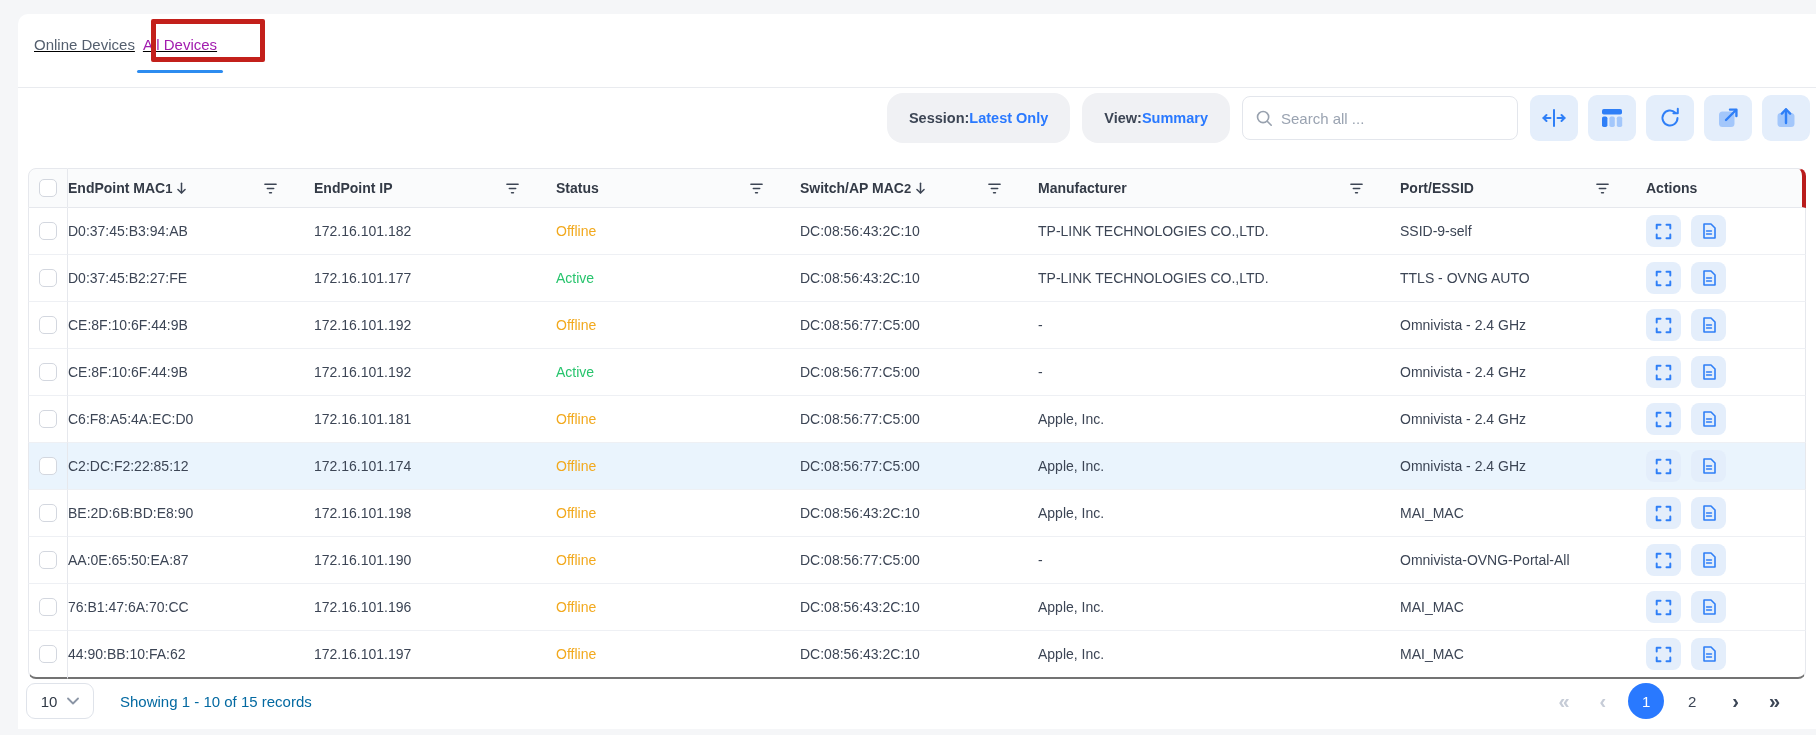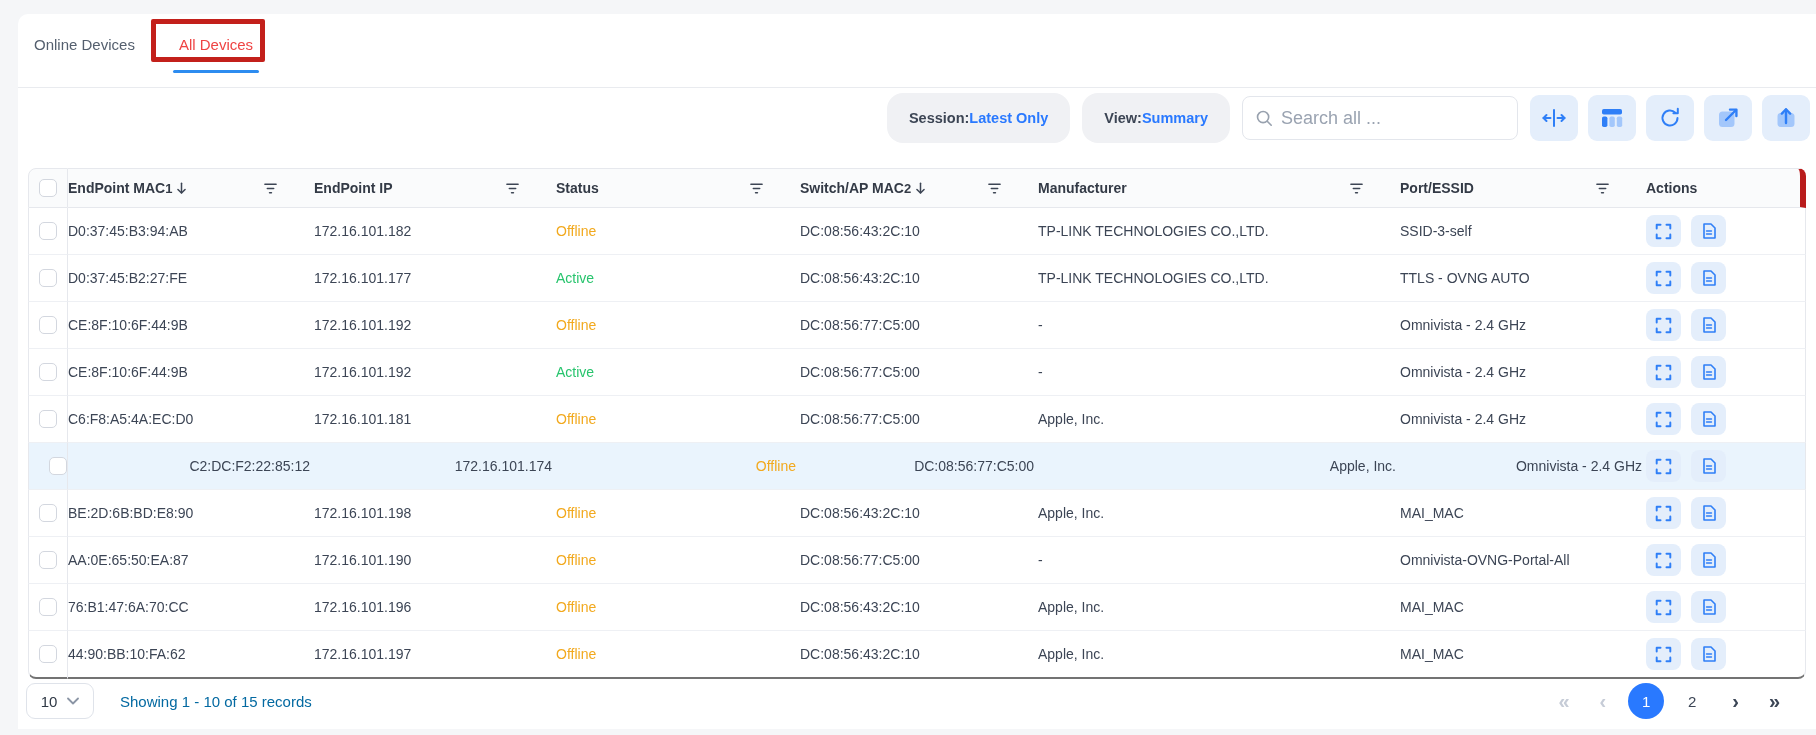--- a/index.html
+++ b/index.html
@@ -5,68 +5,68 @@
   * { margin:0; padding:0; box-sizing:border-box; }
   html,body { width:1816px; height:735px; overflow:hidden; }
   body { font-family:"Liberation Sans", sans-serif; background:#f5f6f8; position:relative; }
 
   .card {
     position:absolute; left:18px; top:14px; right:0; bottom:6px;
     background:#ffffff; border-top-left-radius:10px;
   }
 
   
-  .tab-bar { display:flex; gap:36px; padding:15px 0 0 12px; height:59px; position:relative; }
+  .tab-bar { display:flex; padding:15px 0 0 12px; height:59px; position:relative;text-decoration:underline; }
   .tab { font-size:15px; color:#545f6e; padding:4px 4px 18px 4px; cursor:pointer;
          position:relative; background:transparent; border:none; font-family:inherit; }
-  .tab.active { color:#ef4444; }
+  .tab.active { color:#a21caf; }
   .tab.active::after { content:""; position:absolute; left:-2px; right:-2px; bottom:0;
          height:3px; background:#2d8cf0; border-radius:2px; }
   .tabs-divider { position:absolute; left:0; right:0; top:73px; height:1px; background:#e9ebef; }
   .annotation-box { position:absolute; left:133px; top:5px; width:114px; height:43px;
          border:5px solid #c3201b; border-radius:2px; pointer-events:none; z-index:5; }
 
   
   .toolbar { position:absolute; top:74px; left:0; right:6px; height:60px;
              display:flex; justify-content:flex-end; align-items:center; gap:12px; }
   .pill-btn { background:#f0f1f4; border:none; border-radius:16px; height:50px; padding:0 22px;
               font-size:14.5px; font-weight:bold; color:#3c4554; cursor:pointer; font-family:inherit; }
   .pill-btn .accent { color:#2979ff; }
   .search-box { width:276px; height:44px; background:#fff; border:1px solid #e3e6ec;
                 border-radius:8px; display:flex; align-items:center; padding:0 12px; gap:8px; }
-  .search-box input { border:none; outline:none; flex:1; font-size:18px; color:#8b5cf6;
+  .search-box input { border:none; outline:none; flex:1; font-size:15px; color:#8b5cf6;
                 font-family:inherit; background:transparent; }
   .search-box input::placeholder { color:#9aa3b1; }
   .icon-btn { width:48px; height:46px; border:none; border-radius:9px; background:#e4eefb;
               display:flex; align-items:center; justify-content:center; cursor:pointer; margin-left:0; }
   .icon-btn + .icon-btn { margin-left:-2px; }
 
   
   .table-wrap { position:absolute; left:10px; right:10px; top:154px; }
   table { width:100%; border-collapse:separate; border-spacing:0; }
   th, td { font-size:14px; text-align:left; }
   thead th { background:#fafbfc; height:40px; color:#333a46; font-weight:bold;
              border-bottom:1px solid #e6e8ed; border-top:1px solid #e6e8ed; padding:0 4px 0 0; }
   thead th:first-child { border-left:1px solid #e6e8ed; border-top-left-radius:8px;
              border-right:1px solid #e6e8ed; }
-  thead th:last-child { border-right:6px solid #b91c1c; border-top-right-radius:8px; }
+  thead th:last-child { border-right:4px solid #b91c1c; border-top-right-radius:8px; }
   .th-inner { display:flex; align-items:center; padding-right:30px; }
   .th-inner .col-label { white-space:nowrap; }
   .sort-order { font-size:13px; color:#333a46; }
   .filter-btn, .sort-btn { background:none; border:none; cursor:pointer; display:flex;
              align-items:center; padding:2px; }
   .filter-btn { margin-left:auto; }
   tbody td { height:46px; border-bottom:1px solid #eef0f4; color:#3c4555;
              background:#fff; padding:0 4px 0 0; white-space:nowrap; }
   tbody tr:last-child td { border-bottom:2px solid #737373; }
   tbody tr:last-child td:first-child { border-bottom-left-radius:8px; }
   tbody tr:last-child td:last-child { border-bottom-right-radius:8px; }
   tbody td:first-child { border-left:1px solid #e6e8ed; border-right:1px solid #e6e8ed; }
   tbody td:last-child { border-right:1px solid #e6e8ed; }
-  tbody tr.highlighted td { background:#eaf4fd;text-align:right; }
+  tbody tr.highlighted td { background:#eaf4fd; }
   td.cell-check, th.th-check { text-align:center; padding:0; }
   .checkbox { display:inline-block; width:18px; height:18px; border:1.5px solid #d3d7df;
               border-radius:5px; background:#fff; vertical-align:middle; cursor:pointer; }
   .status-text { font-weight:normal; }
   .actions-cell { display:flex; gap:10px; align-items:center; height:46px; }
   .action-btn { width:35px; height:32px; border:none; border-radius:8px; background:#e4eefb;
                 display:flex; align-items:center; justify-content:center; cursor:pointer; }
 
   
   .footer { position:absolute; left:8px; right:0; top:664px; height:46px;
@@ -290,21 +290,21 @@
           </tr>
       </thead>
       <tbody>
           <tr>
     <td class="cell-check"><span class="checkbox"></span></td>
     <td>D0:37:45:B3:94:AB</td>
     <td>172.16.101.182</td>
     <td><span class="status-text" style="color: rgb(242, 169, 30);">Offline</span></td>
     <td>DC:08:56:43:2C:10</td>
     <td>TP-LINK TECHNOLOGIES CO.,LTD.</td>
-    <td>SSID-3-self</td>
+    <td>SSID-9-self</td>
     <td>
       <div class="actions-cell">
         <button class="action-btn">
           <span>
             <svg width="17" height="17" viewBox="0 0 20 20" fill="none" stroke="#2f7ff7" stroke-width="2.3" stroke-linecap="round" stroke-linejoin="round">
                       <path d="M2 6.5V2h4.5"></path>
                       <path d="M13.5 2H18v4.5"></path>
                       <path d="M18 13.5V18h-4.5"></path>
                       <path d="M6.5 18H2v-4.5"></path>
                     </svg>

